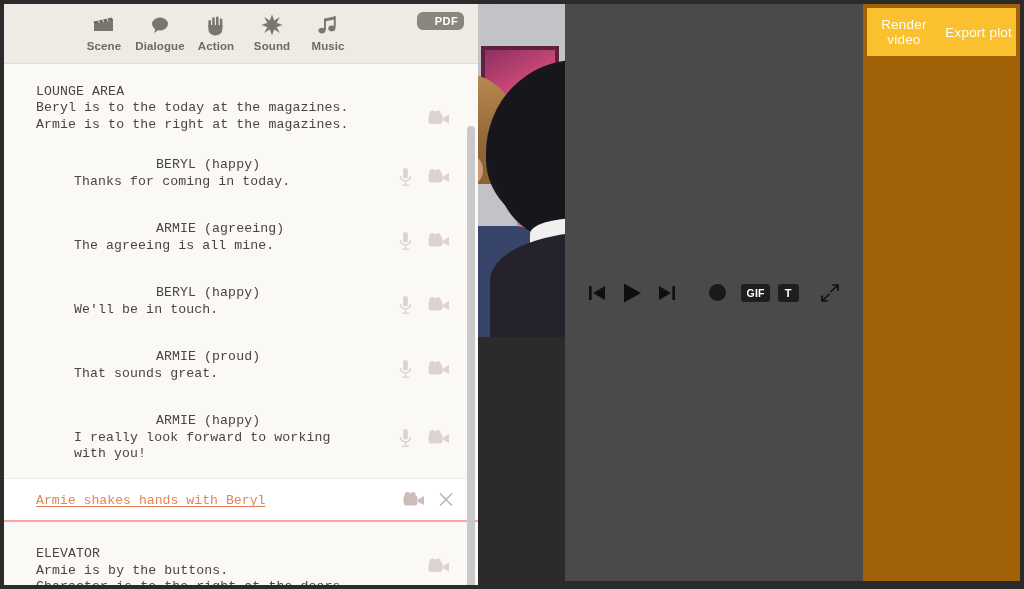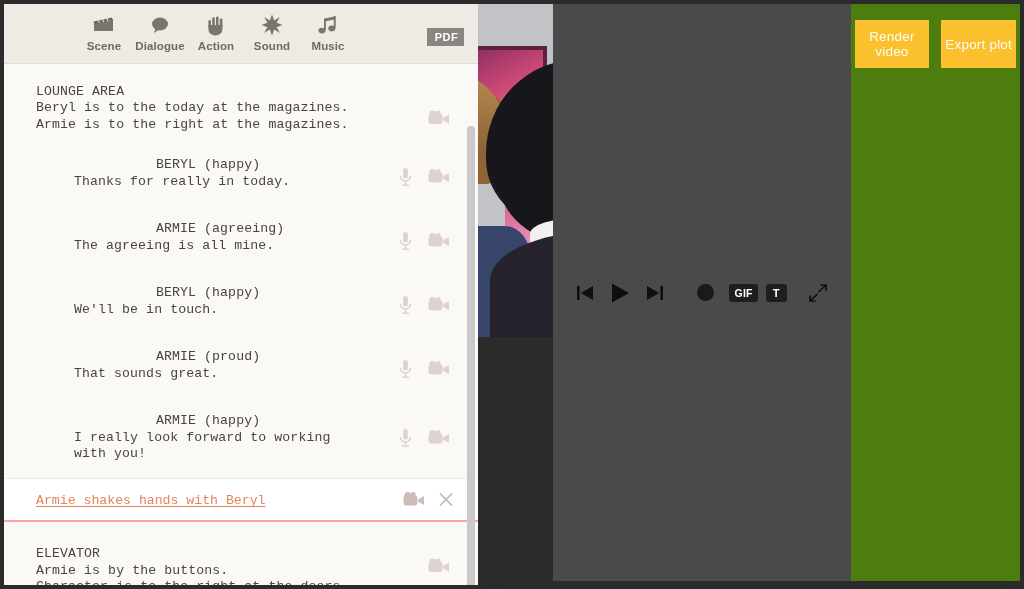--- a/index.html
+++ b/index.html
@@ -37,24 +37,24 @@
     cursor: pointer; background: none; border: none;
     font-family: "Liberation Sans", sans-serif;
   }
   .tool-btn .ic { height: 26px; display: flex; align-items: center; justify-content: center; }
   .tool-btn .ic svg { display: block; }
   .tool-lbl {
     font-size: 11.5px; color: #6e6a64; margin-top: 2px;
     font-weight: 700; letter-spacing: .1px; white-space: nowrap;
   }
   #pdf-button {
-    position: absolute; right: 14px; top: 24px;
+    position: absolute; right: 14px; top: 8px;
     background: #89857f; color: #fff;
     font-size: 11px; font-weight: 700; letter-spacing: .4px;
-    padding: 3px 6px 3px 8px; border-radius: 0; border: none;
+    padding: 3px 6px 3px 18px; border-radius: 6px; border: none;
     cursor: pointer; font-family: "Liberation Sans", sans-serif;
   }
 
   
   #script-scroll {
     position: relative; flex: 1 1 auto;
     background: #faf9f5; overflow: hidden;
   }
   #script-inner { padding-top: 20px; }
 
@@ -292,22 +292,22 @@
     background:#1e1e1e; color:#fff; font-size:11px; font-weight:700;
     padding:3px 7px; border-radius:3px; border:none; cursor:pointer;
     font-family:"Liberation Sans", sans-serif; margin-right:14px;
   }
 
   
   #right-body { flex: 1 1 auto; background: #2b2b2b; }
 
   
   #action-buttons {
-    flex: 0 0 auto; display: flex; gap: 12px;
-    padding: 16px 4px 21px 4px; background: #4d7c0f;
+    flex: 0 0 auto; display: flex; 
+    padding: 4px 4px 21px 4px; background: #a16207;
   }
   .big-btn {
     flex: 1 1 0; height: 48px; background: #fbc02d;
     color: #fffdf7; border: none; cursor: pointer;
     font-size: 13.5px; font-family: "Liberation Sans", sans-serif;
     letter-spacing: .2px;
   }
 </style>
 </head>
 <body>
@@ -399,21 +399,21 @@
                   <circle cx="10" cy="3.3" r="2.7"></circle>
                   <path d="M15 8 L21 4.6 L21 13.4 L15 10.2 Z"></path>
                 </g>
               </svg>
             </span>
           </div>
         </div>
 
         <div class="script-block dialogue">
           <div class="script-line char-line">BERYL (happy)</div>
-          <div class="script-line dlg-line">Thanks for really in today.</div>
+          <div class="script-line dlg-line">Thanks for coming in today.</div>
           <div class="row-icons">
             <span class="ico-btn">
               <svg width="13" height="19" viewBox="0 0 13 19">
                 <g fill="#ded2ce">
                   <rect x="4.2" y="0.6" width="4.6" height="10.4" rx="2.3"></rect>
                   <path d="M1.4 8.4 a5.1 5.1 0 0 0 10.2 0" fill="none" stroke="#ded2ce" stroke-width="1.5"></path>
                   <rect x="5.8" y="13.4" width="1.4" height="4"></rect>
                   <rect x="3" y="17" width="7" height="1.4"></rect>
                 </g>
               </svg>

